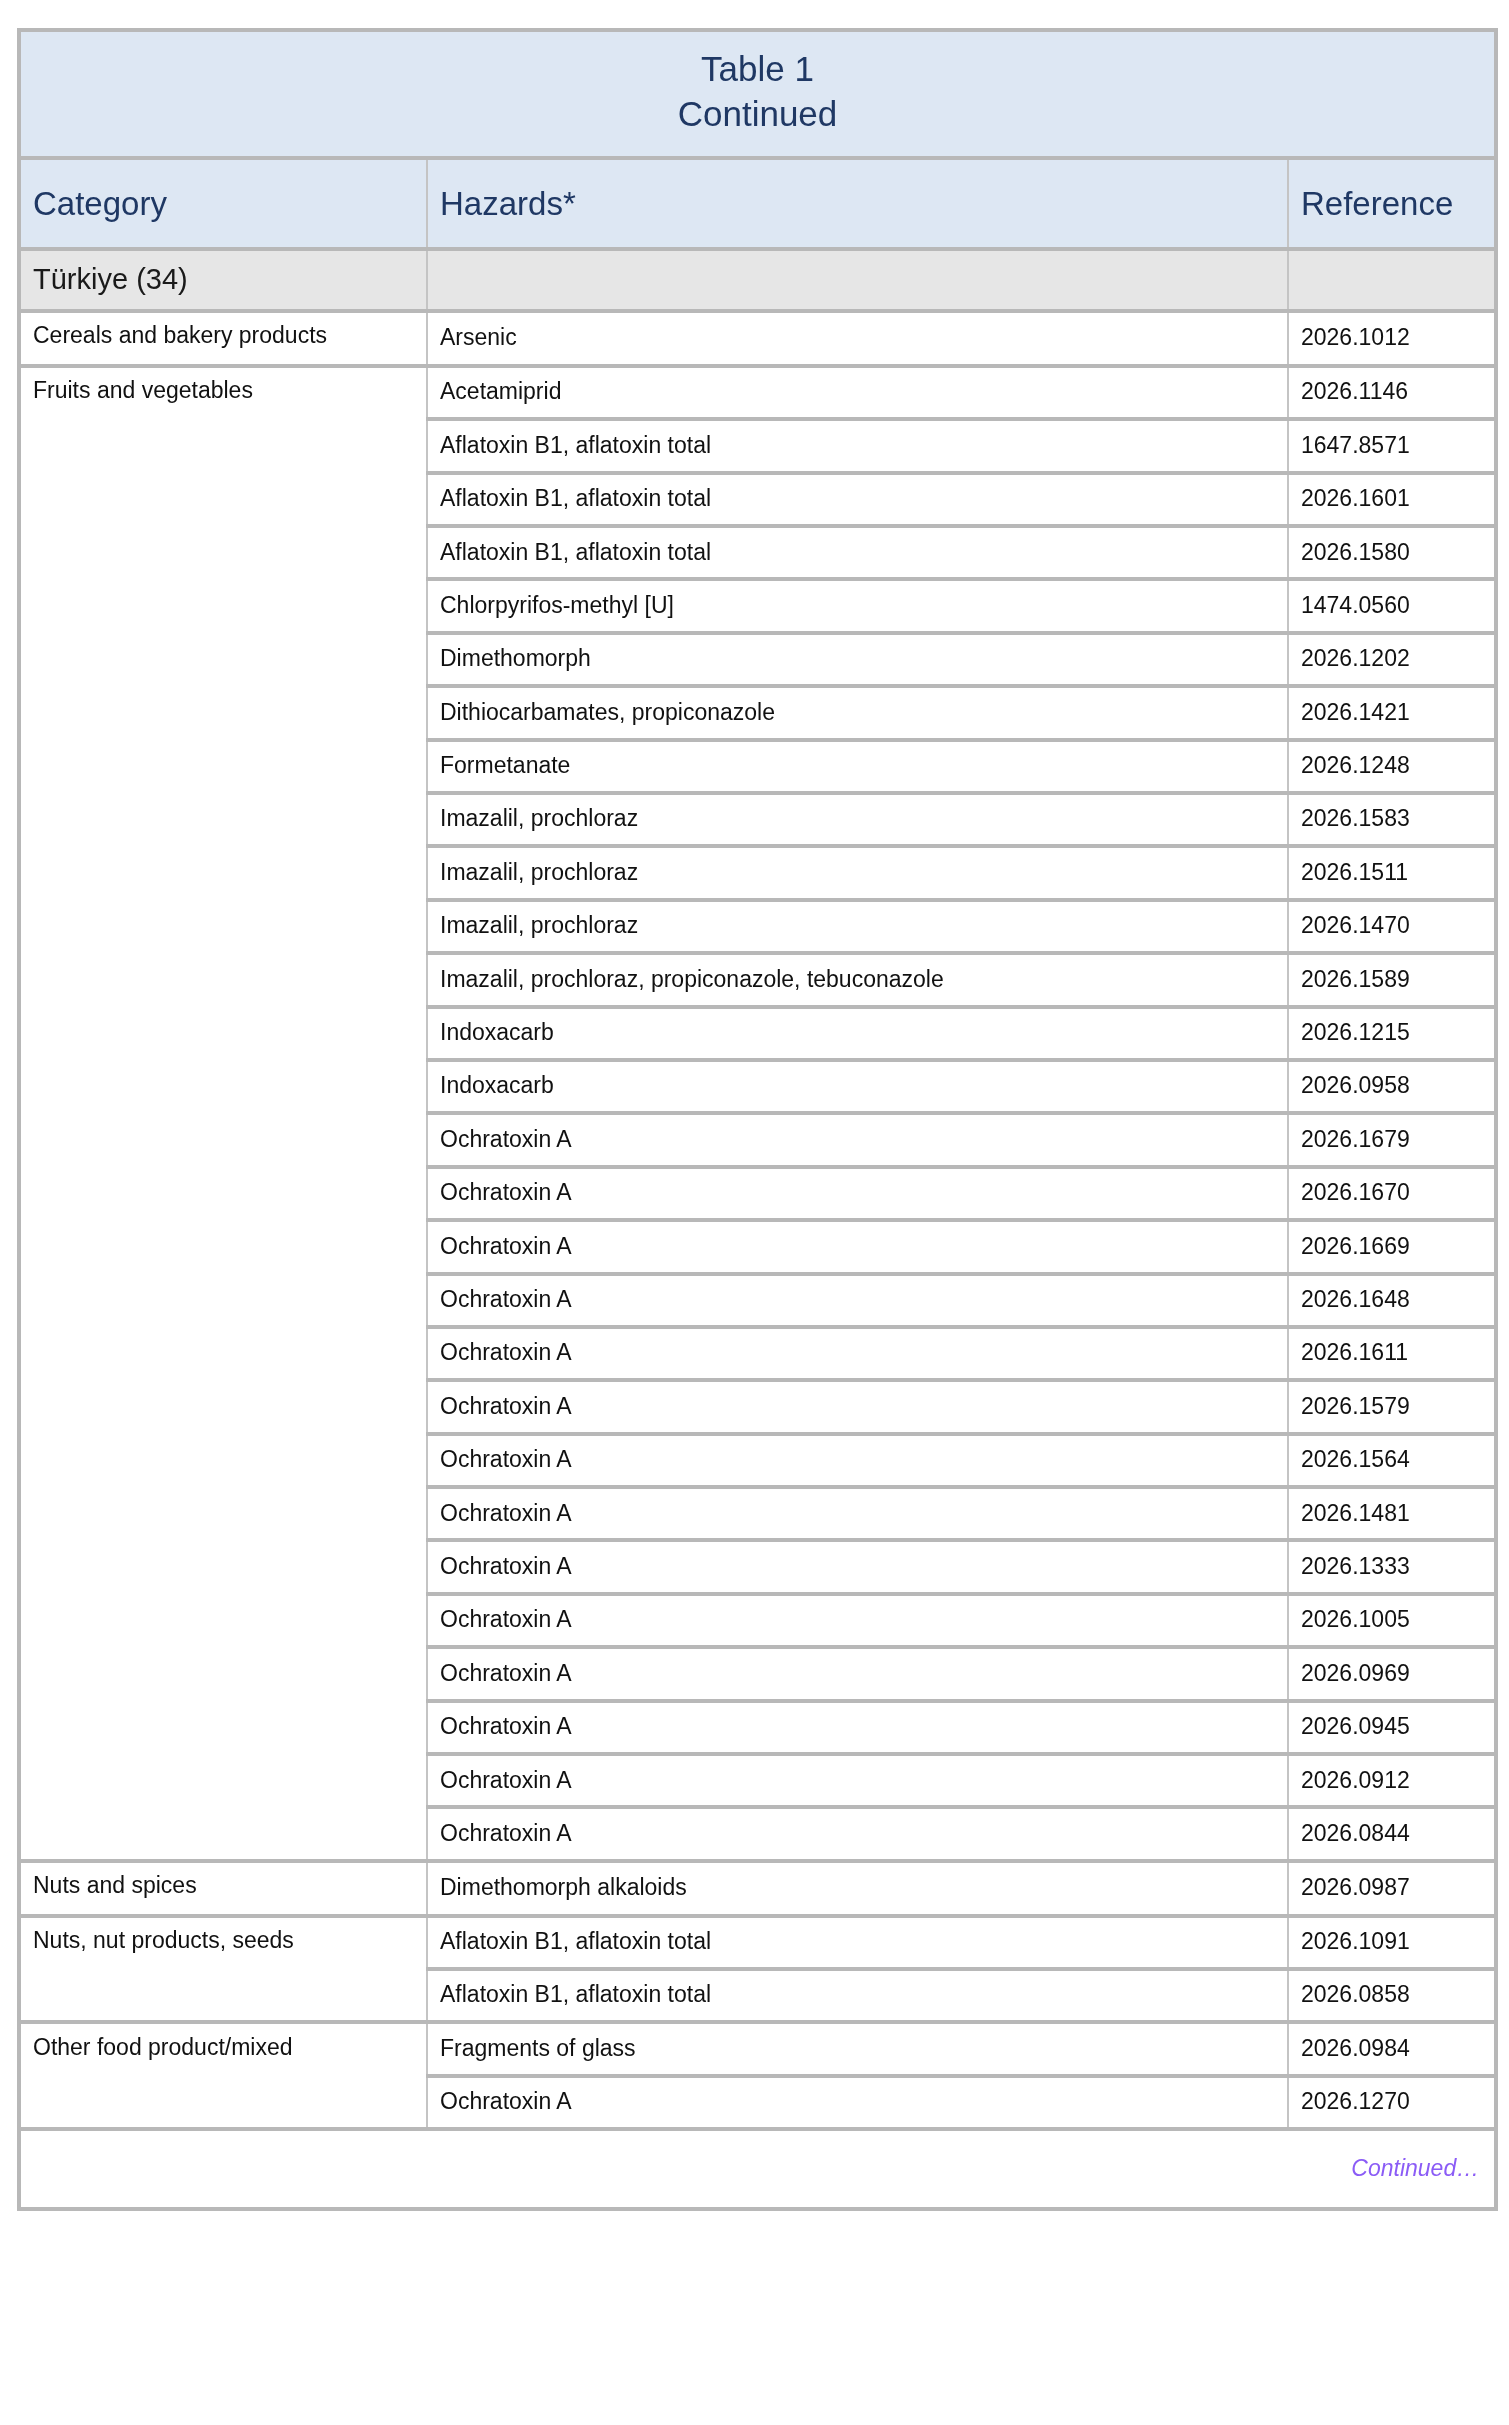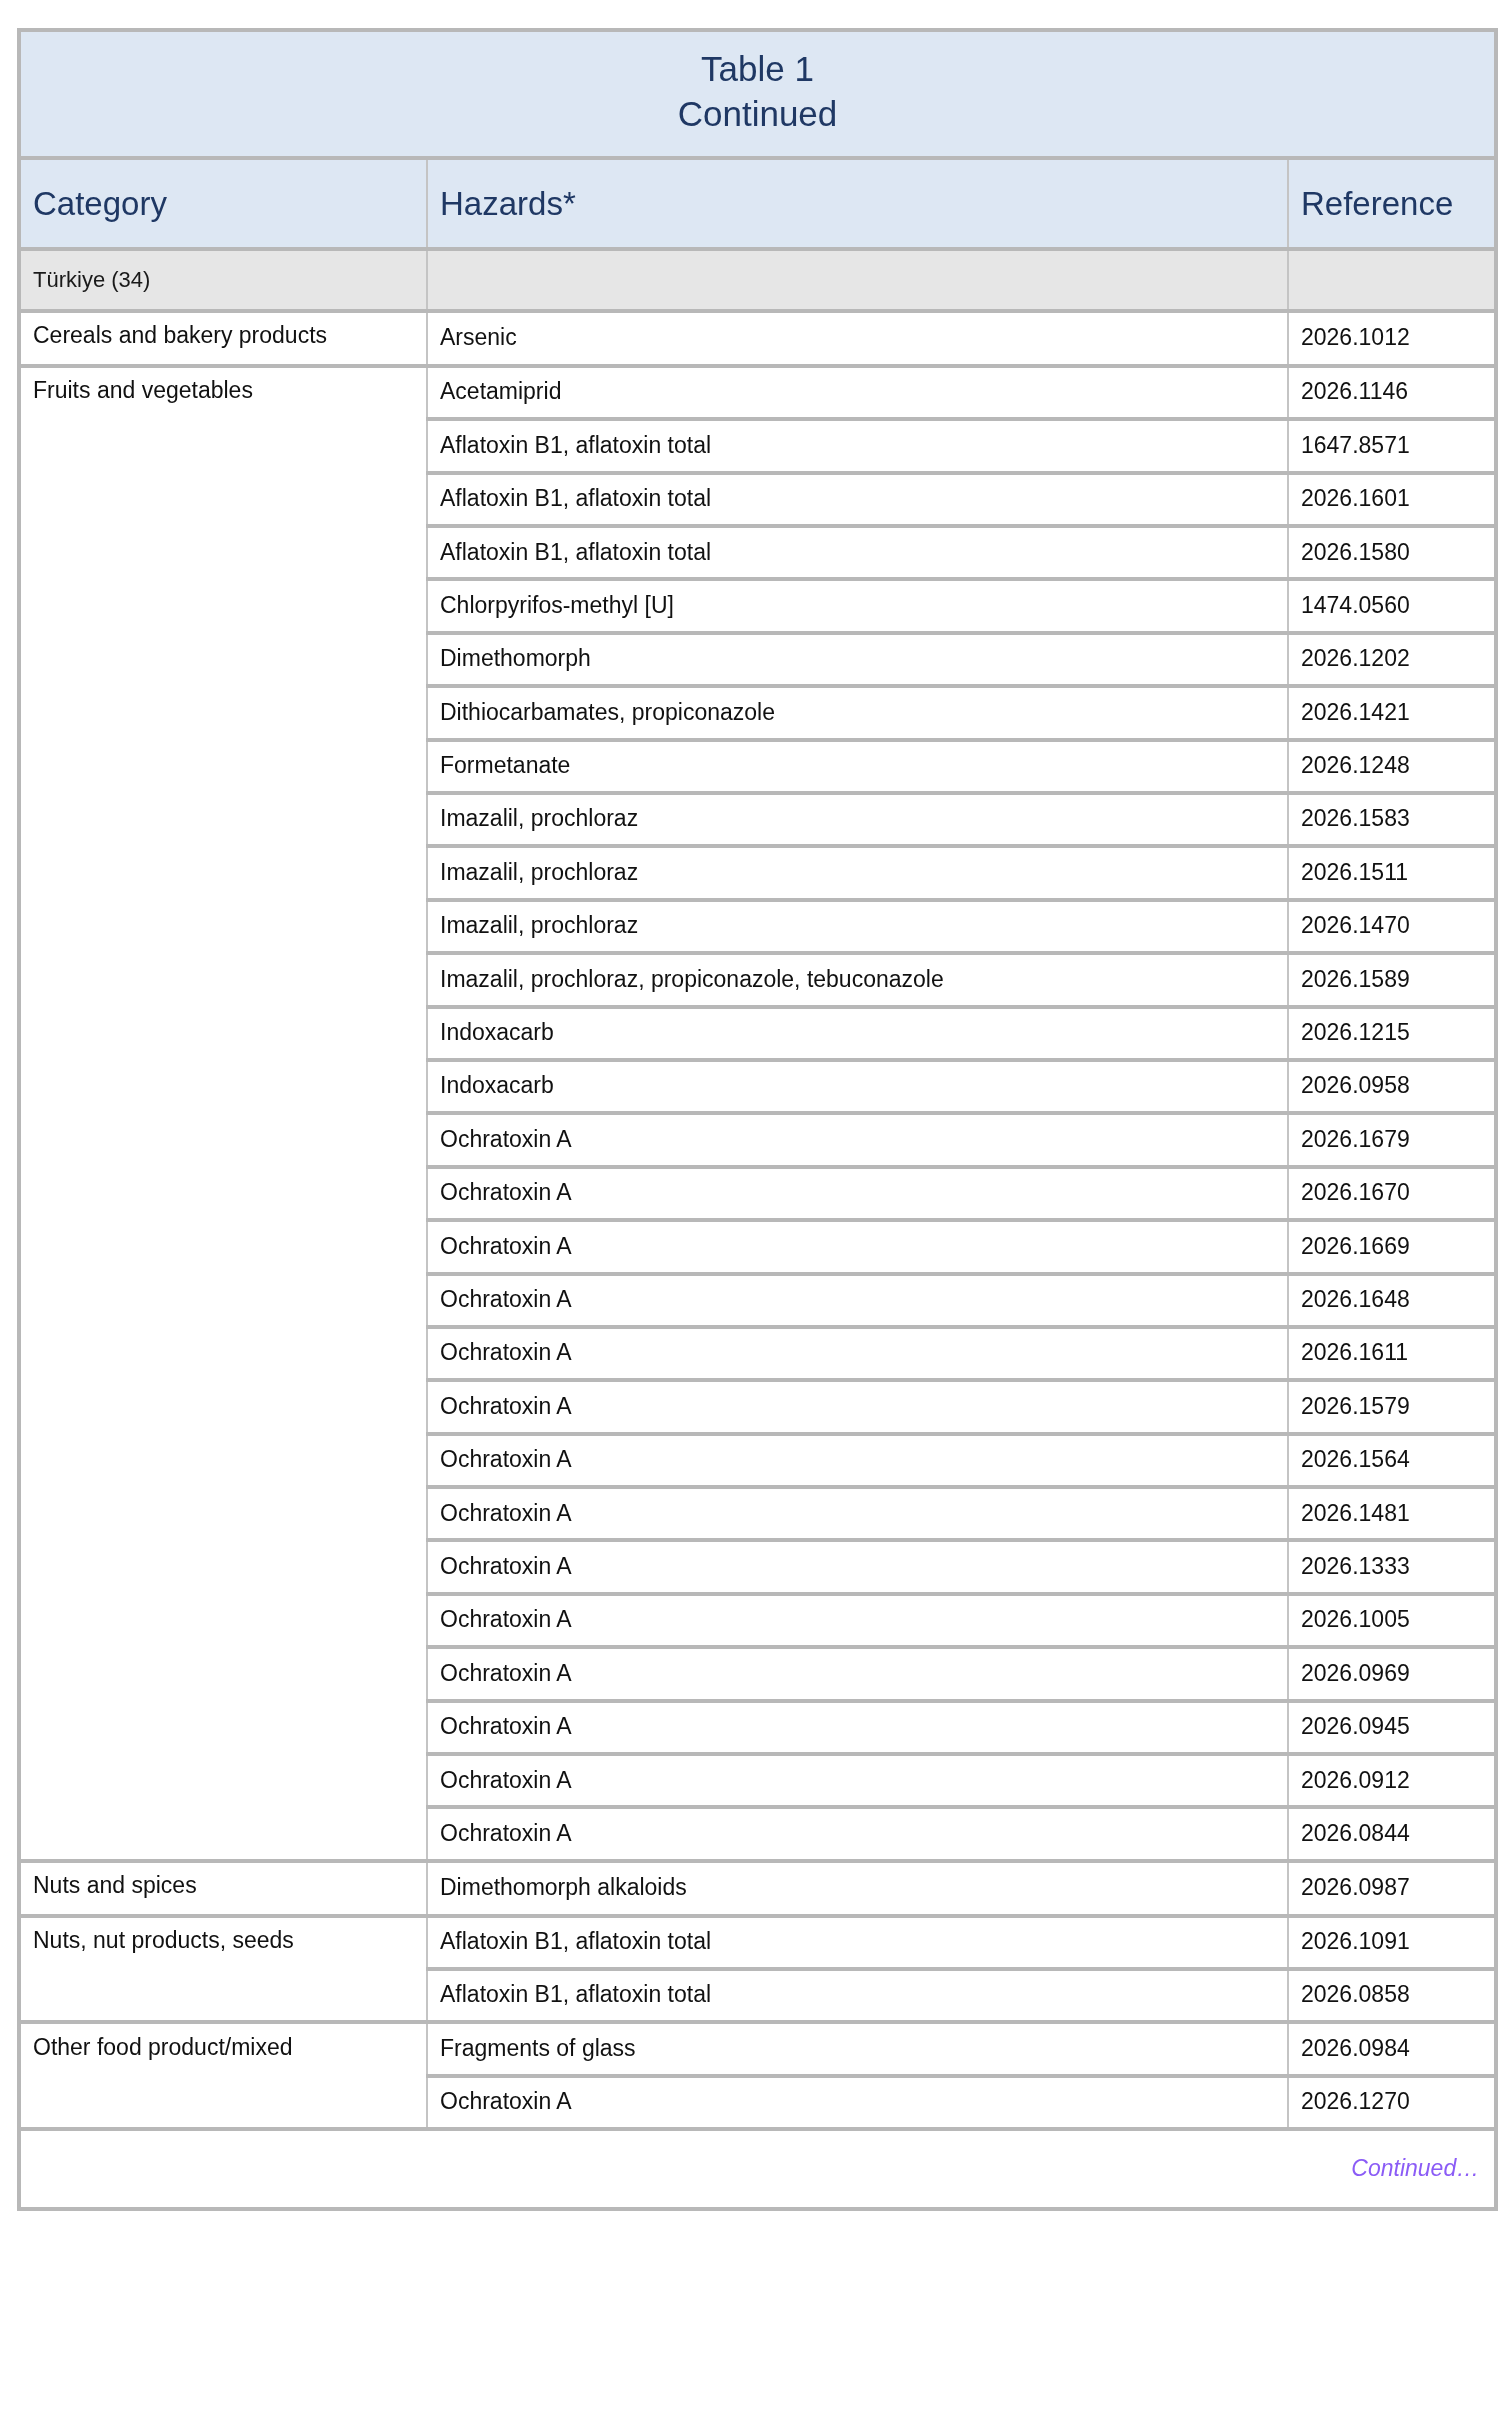--- a/index.html
+++ b/index.html
@@ -70,21 +70,21 @@
     border-left: 2px solid #c4c4c4;
     border-right: 2px solid #c4c4c4;
   }
   th.colhead.first { border-left: 4px solid #b8b8b8; }
   th.colhead.last  { border-right: 4px solid #b8b8b8; }
 
   
   td.group-cell {
     background: #e6e6e6;
     color: #1a1a1a;
-    font-size: 22px;
+    font-size: 29px;
     padding: 10.7px 12px 12px 12px;
     vertical-align: middle;
     border-bottom: 4px solid #b8b8b8;
     border-left: 2px solid #c4c4c4;
     border-right: 2px solid #c4c4c4;
     height: 35px;
   }
   td.group-cell.first { border-left: 4px solid #b8b8b8; }
   td.group-cell.last  { border-right: 4px solid #b8b8b8; }
 

